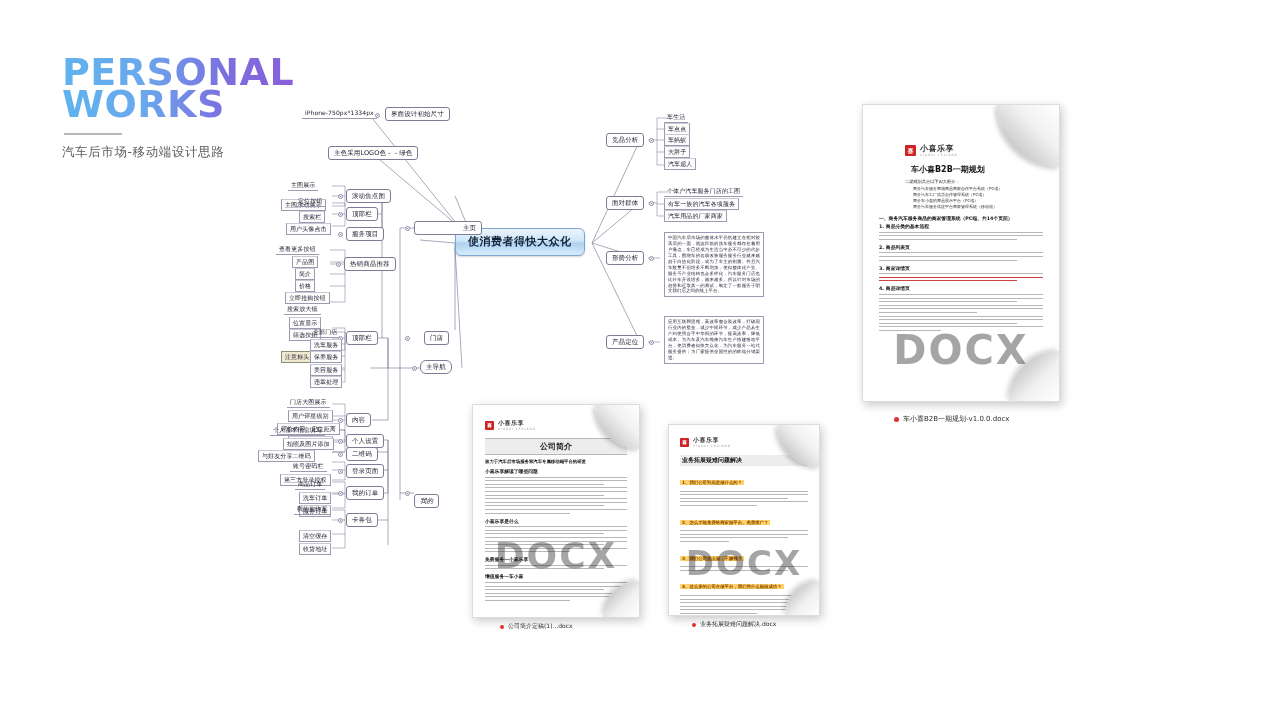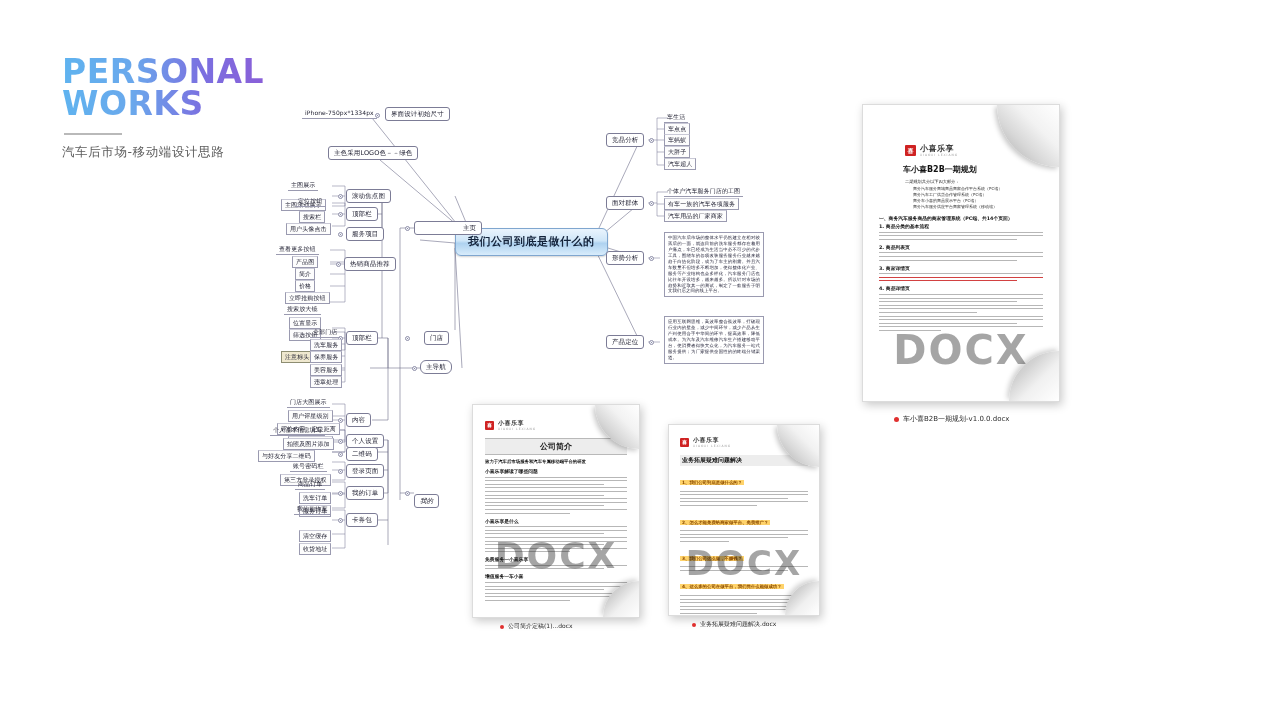--- a/index.html
+++ b/index.html
@@ -7,21 +7,21 @@
     width:1280px;height:720px;background:#ffffff;overflow:hidden;
     font-family:"DejaVu Sans","Liberation Sans",sans-serif;
     position:relative;
   }
   .page{position:absolute;inset:0;}
 
   
   .header{position:absolute;left:62px;top:57px;}
   .brand{
     font-family:"DejaVu Sans","Liberation Sans",sans-serif;
-    font-weight:bold;font-size:33px;line-height:30px;letter-spacing:.5px;
+    font-weight:bold;font-size:38px;line-height:30px;letter-spacing:.5px;
     background:linear-gradient(90deg,#5fb3ef 0%,#6aa8ec 35%,#7b6fe0 70%,#8a5fd8 100%);
     -webkit-background-clip:text;background-clip:text;color:transparent;
     -webkit-text-fill-color:transparent;
   }
   .brand .l2{display:block;margin-top:2px;}
   .rule{width:58px;height:2px;background:#b9b9b9;margin:14px 0 9px 2px;}
   .subtitle{font-size:12.5px;color:#5d5d5d;letter-spacing:.6px;}
 
   
   .map{position:absolute;left:0;top:0;width:860px;height:620px;}
@@ -197,21 +197,21 @@
       </g>
       <g fill="none" stroke="#6f6f8c" stroke-width="0.5">
 
         <path d="M648,140 L657,140 M657,118 L657,165 M657,118 L668,118 M657,129 L668,129 M657,140 L668,140 M657,152 L668,152 M657,165 L668,165"></path>
         <path d="M648,203 L657,203 M657,192 L657,216 M657,192 L668,192 M657,204 L668,204 M657,216 L668,216"></path>
         <path d="M648,258 L660,258"></path>
         <path d="M648,342 L660,342"></path>
       </g>
     </svg>
 
-    <div class="node n-center" style="left:455px;top:228px;">我们公司到底是做什么的</div>
+    <div class="node n-center" style="left:455px;top:228px;">使消费者得快大众化</div>
 
     <div class="node n-plain" style="left:302px;top:108px;font-size:6px;">iPhone-750px*1334px</div>
     <div class="node n-branch" style="left:385px;top:107px;">界面设计初始尺寸</div>
     <div class="bullet" style="left:375px;top:113px;"></div>
     <div class="node n-branch" style="left:328px;top:146px;">主色采用LOGO色－－绿色</div>
 
     <div class="node n-branch" style="left:420px;top:360px;border-radius:6px;">主导航</div>
     <div class="bullet" style="left:412px;top:366px;"></div>
 
     <div class="node n-branch" style="left:414px;top:221px;padding-left:48px;">主页</div>
@@ -317,21 +317,21 @@
   <div class="doc" style="left:862px;top:104px;">
     <div class="doc-page" style="width:196px;height:296px;">
       <div class="doc-inner">
         <div class="logo-row" style="margin-left:26px;margin-top:24px;">
           <div class="logo-mark">喜</div>
           <div>
             <div class="logo-txt">小喜乐享</div>
             <span class="logo-sub">XIAOXI LEXIANG</span>
           </div>
         </div>
-        <div class="doc-title" style="margin-left:24px;">车小喜B2B一期规划</div>
+        <div class="doc-title" style="margin-left:32px;">车小喜B2B一期规划</div>
         <div style="margin-left:26px;font-size:4.2px;color:#222;">二期规划共分以下四大部分：</div>
         <div style="margin-left:34px;margin-top:2px;">
           <div class="bullets-line">商务汽车服务商城商品商家合作平台系统（PC端）</div>
           <div class="bullets-line">商务汽车工厂供货合作管理系统（PC端）</div>
           <div class="bullets-line">商务车小喜的商品展示平台（PC端）</div>
           <div class="bullets-line">商务汽车服务供应平台商家管理系统（移动端）</div>
         </div>
         <div style="margin-top:5px;">
           <div class="hdr-blk">一、商务汽车服务商品的商家管理系统（PC端、共14个页面）</div>
           <div class="hdr-blk" style="margin:1px 0;">1. 商品分类的基本流程</div>

